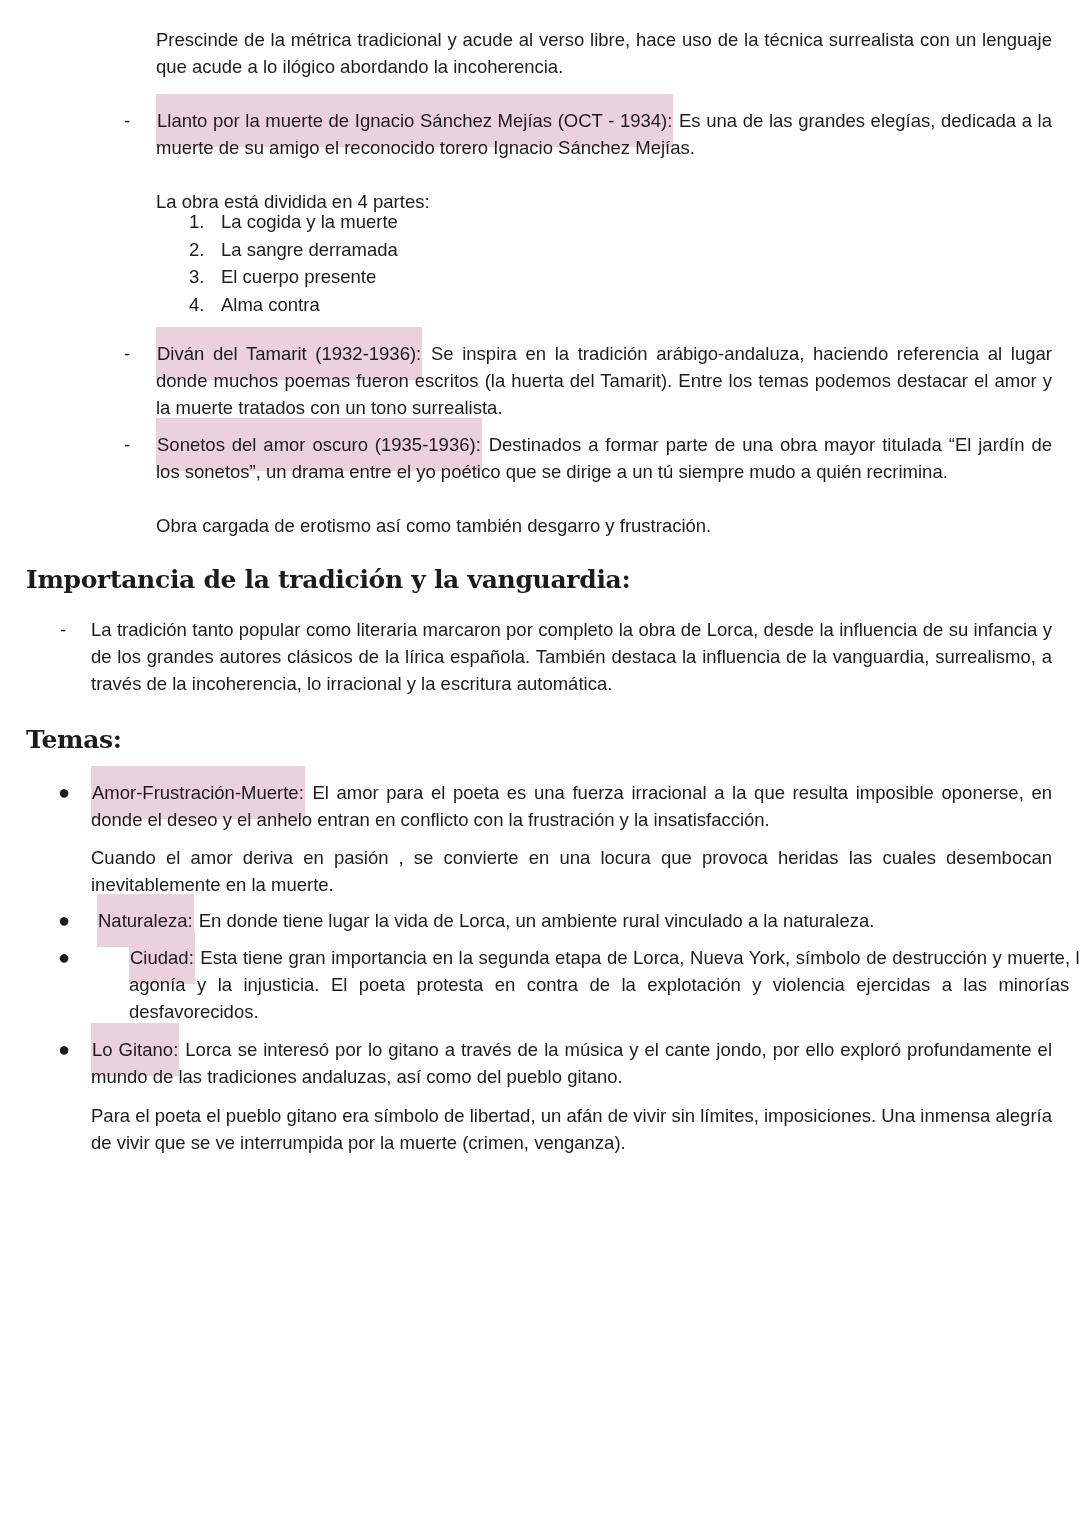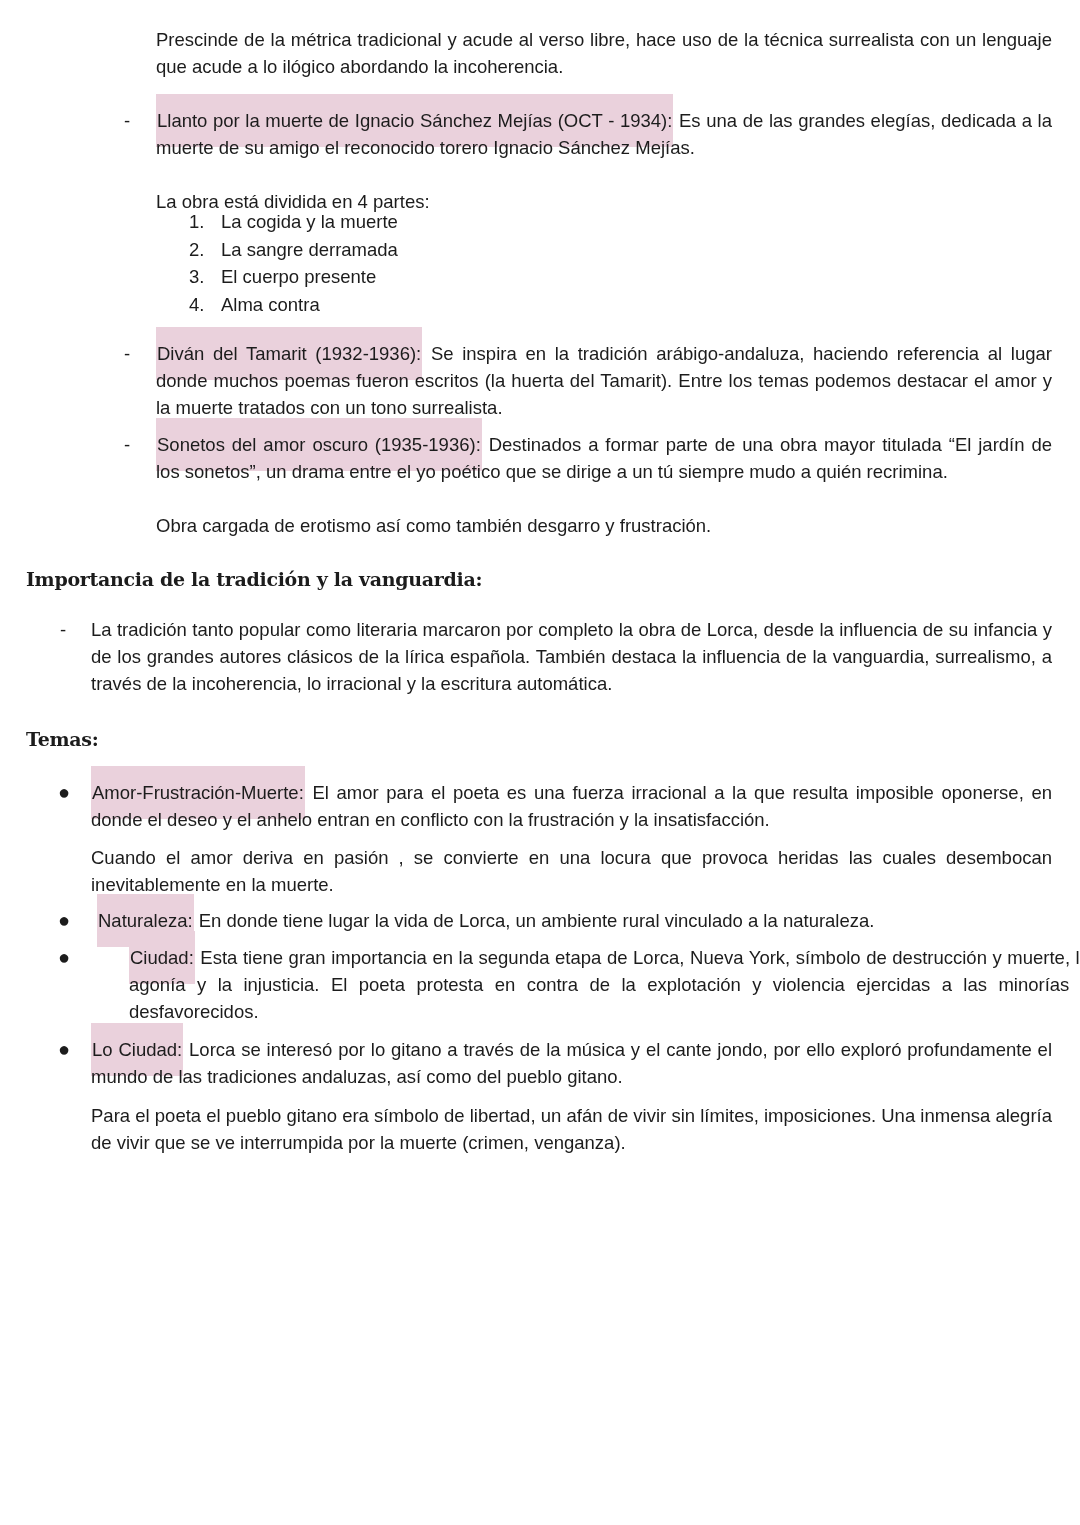--- a/index.html
+++ b/index.html
@@ -8,21 +8,21 @@
     font-family: "Liberation Sans", "DejaVu Sans", sans-serif;
     color: #1c1c1c; font-size: 18.5px; line-height: 27px;
   }
   .abs { position: absolute; }
   .para { text-align: justify; text-align-last: left; }
   .hl { background: #ead1dc; padding: 16px 1px; }
   .dash { position: absolute; width: 20px; text-align: left; }
   .bullet { position: absolute; font-size: 20px; }
   .heading {
     font-family: "DejaVu Serif", "Liberation Serif", serif;
-    font-weight: bold; font-size: 19px; color: #1c1c1c; letter-spacing: -0.3px;
+    font-weight: bold; font-size: 25px; color: #1c1c1c; letter-spacing: -0.3px;
   }
   .olist { list-style: none; margin: 0; padding: 0; }
   .olist li { height: 27.5px; position: relative; }
   .olist .num { position: absolute; left: 0; }
   .olist .txt { position: absolute; left: 32px; }
 </style>
 </head>
 <body>
 
 <div class="abs para" style="left:156px; top:26px; width:896px;">Prescinde de la métrica tradicional y acude al verso libre, hace uso de la técnica surrealista con un lenguaje que acude a lo ilógico abordando la incoherencia.</div>
@@ -92,16 +92,16 @@
 <div>
   <span class="bullet" style="left:58px; top:944px;">●</span>
   <div class="abs para" style="left:91px; top:944px; width:961px;margin-left:38px;">
     <span class="hl">Ciudad:</span><span> Esta tiene gran importancia en la segunda etapa de Lorca, Nueva York, símbolo de destrucción y muerte, la agonía y la injusticia. El poeta protesta en contra de la explotación y violencia ejercidas a las minorías y desfavorecidos.</span>
   </div>
 </div>
 
 <div>
   <span class="bullet" style="left:58px; top:1036px;">●</span>
   <div class="abs para" style="left:91px; top:1036px; width:961px;">
-    <span class="hl">Lo Ciudad:</span><span> Lorca se interesó por lo gitano a través de la música y el cante jondo, por ello exploró profundamente el mundo de las tradiciones andaluzas, así como del pueblo gitano.</span>
+    <span class="hl">Lo Gitano:</span><span> Lorca se interesó por lo gitano a través de la música y el cante jondo, por ello exploró profundamente el mundo de las tradiciones andaluzas, así como del pueblo gitano.</span>
   </div>
   <div class="abs para" style="left:91px; top:1102px; width:961px;">Para el poeta el pueblo gitano era símbolo de libertad, un afán de vivir sin límites, imposiciones. Una inmensa alegría de vivir que se ve interrumpida por la muerte (crimen, venganza).</div>
 </div>
 
 </body></html>

